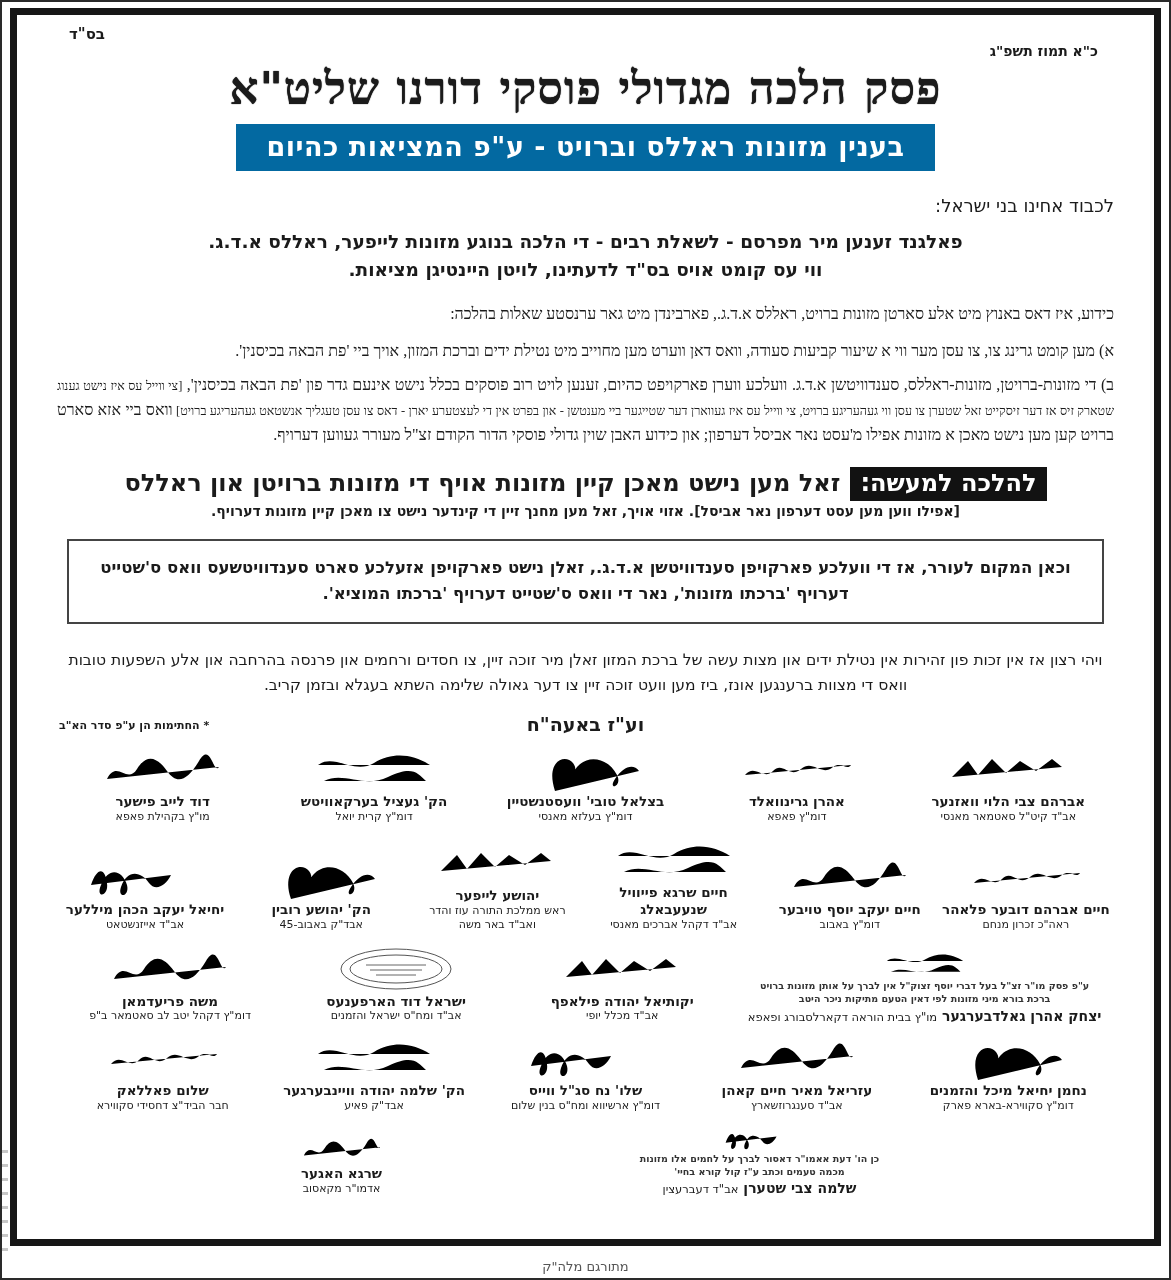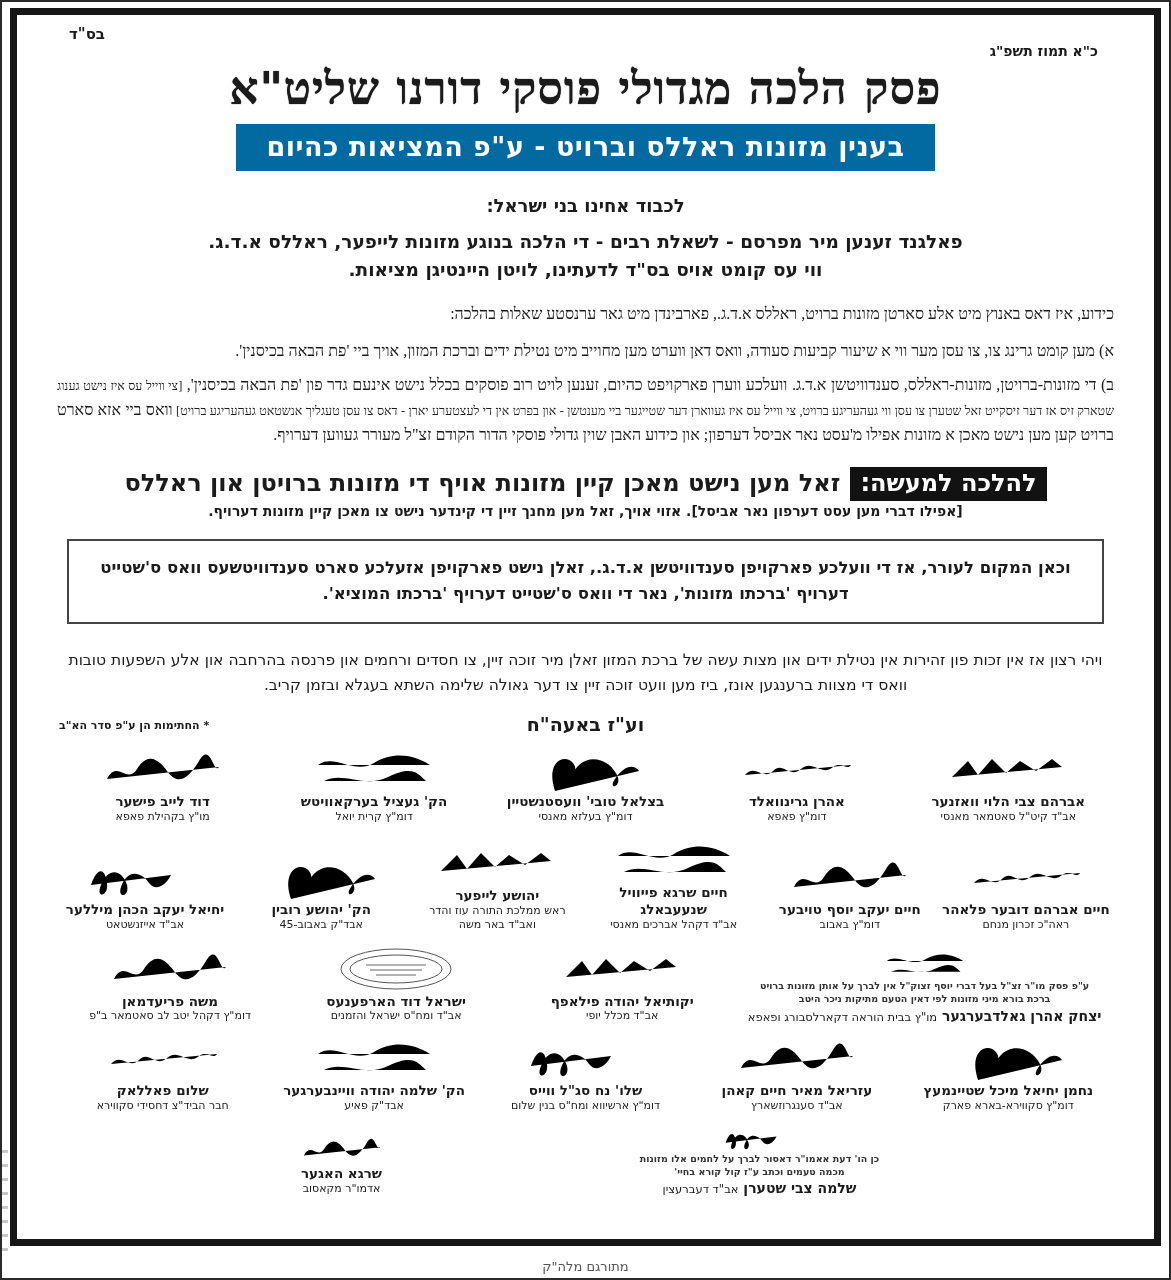--- a/index.html
+++ b/index.html
@@ -12,21 +12,21 @@
   .bsd{position:absolute;top:10px;left:52px;font-size:15px;font-weight:bold;}
   .date{position:absolute;top:28px;right:56px;font-size:14px;font-weight:bold;}
 
   .title{margin-top:44px;text-align:center;font-family:"DejaVu Serif","Liberation Serif",serif;
          font-size:45px;font-weight:bold;letter-spacing:1px;line-height:1.05;
          text-shadow:0 0 1px #000;}
   .banner-wrap{text-align:center;margin-top:12px;}
   .banner{display:inline-block;background:#0369a1;color:#ffffff;font-size:27px;font-weight:bold;
           padding:7px 30px 9px 30px;letter-spacing:.5px;}
 
-  .salutation{margin-top:24px;text-align:center;font-size:18px;font-weight:bold;}
+  .salutation{margin-top:24px;text-align:right;font-size:18px;font-weight:normal;}
   .intro{margin-top:12px;text-align:center;font-size:18.5px;font-weight:bold;line-height:1.5;}
 
   .para{font-size:16px;line-height:1.55;text-align:justify;font-family:Liberation Serif, serif;}
   .p-known{margin-top:18px;}
   .p-a{margin-top:12px;}
   .p-b{margin-top:10px;}
   .small-inline{font-size:12.5px;}
 
   .ruling{margin-top:20px;text-align:center;font-size:24px;font-weight:bold;line-height:1.3;}
   .ruling-label{background:#121212;color:#fff;padding:2px 10px 4px 10px;margin-left:10px;}
@@ -115,21 +115,21 @@
 
     <div class="para p-known">כידוע, איז דאס באנוץ מיט אלע סארטן מזונות ברויט, ראללס א.ד.ג., פארבינדן מיט גאר ערנסטע שאלות בהלכה:</div>
 
     <div class="para p-a">א) מען קומט גרינג צו, צו עסן מער ווי א שיעור קביעות סעודה, וואס דאן ווערט מען מחוייב מיט נטילת ידים וברכת המזון, אויך ביי 'פת הבאה בכיסנין'.</div>
 
     <div class="para p-b"><span>ב) די מזונות-ברויטן, מזונות-ראללס, סענדוויטשן א.ד.ג. וועלכע ווערן פארקויפט כהיום, זענען לויט רוב פוסקים בכלל נישט אינעם גדר פון 'פת הבאה בכיסנין', </span><span class="small-inline">[צי ווייל עס איז נישט גענוג שטארק זיס אז דער זיסקייט זאל שטערן צו עסן ווי געהעריגע ברויט, צי ווייל עס איז געווארן דער שטייגער ביי מענטשן - און בפרט אין די לעצטערע יארן - דאס צו עסן טעגליך אנשטאט געהעריגע ברויט] </span><span>וואס ביי אזא סארט ברויט קען מען נישט מאכן א מזונות אפילו מ'עסט נאר אביסל דערפון; און כידוע האבן שוין גדולי פוסקי הדור הקודם זצ"ל מעורר געווען דערויף.</span></div>
 
     <div class="ruling">
       <span class="ruling-label">להלכה למעשה:</span><span>זאל מען נישט מאכן קיין מזונות אויף די מזונות ברויטן און ראללס</span>
     </div>
-    <div class="ruling-sub">[אפילו דברי מען עסט דערפון נאר אביסל]. אזוי אויך, זאל מען מחנך זיין די קינדער נישט צו מאכן קיין מזונות דערויף.</div>
+    <div class="ruling-sub">[אפילו ווען מען עסט דערפון נאר אביסל]. אזוי אויך, זאל מען מחנך זיין די קינדער נישט צו מאכן קיין מזונות דערויף.</div>
 
     <div class="boxed">וכאן המקום לעורר, אז די וועלכע פארקויפן סענדוויטשן א.ד.ג., זאלן נישט פארקויפן אזעלכע סארט סענדוויטשעס וואס ס'שטייט דערויף 'ברכתו מזונות', נאר די וואס ס'שטייט דערויף 'ברכתו המוציא'.</div>
 
     <div class="blessing">ויהי רצון אז אין זכות פון זהירות אין נטילת ידים און מצות עשה של ברכת המזון זאלן מיר זוכה זיין, צו חסדים ורחמים און פרנסה בהרחבה און אלע השפעות טובות וואס די מצוות ברענגען אונז, ביז מען וועט זוכה זיין צו דער גאולה שלימה השתא בעגלא ובזמן קריב.</div>
 
     <div class="sign-head-row">
       <div class="sign-heading">וע"ז באעה"ח</div>
       <div class="footnote">* החתימות הן ע"פ סדר הא"ב</div>
     </div>
 
@@ -254,21 +254,21 @@
         <div class="s-name">משה פריעדמאן</div>
         <div class="s-title">דומ"ץ דקהל יטב לב סאטמאר ב"פ</div>
       </div>
     </div>
 
     <div class="sig-row row4">
       <div class="signer">
         <svg class="sig ink-dark">
             <use href="#sg5"></use>
           </svg>
-        <div class="s-name">נחמן יחיאל מיכל שטיינמעץ</div>
+        <div class="s-name">נחמן יחיאל מיכל והזמנים</div>
         <div class="s-title">דומ"ץ סקווירא-בארא פארק</div>
       </div>
       <div class="signer">
         <svg class="sig ink-dark">
             <use href="#sg1"></use>
           </svg>
         <div class="s-name">עזריאל מאיר חיים קאהן</div>
         <div class="s-title">אב"ד סענגרוזשארץ</div>
       </div>
       <div class="signer">

